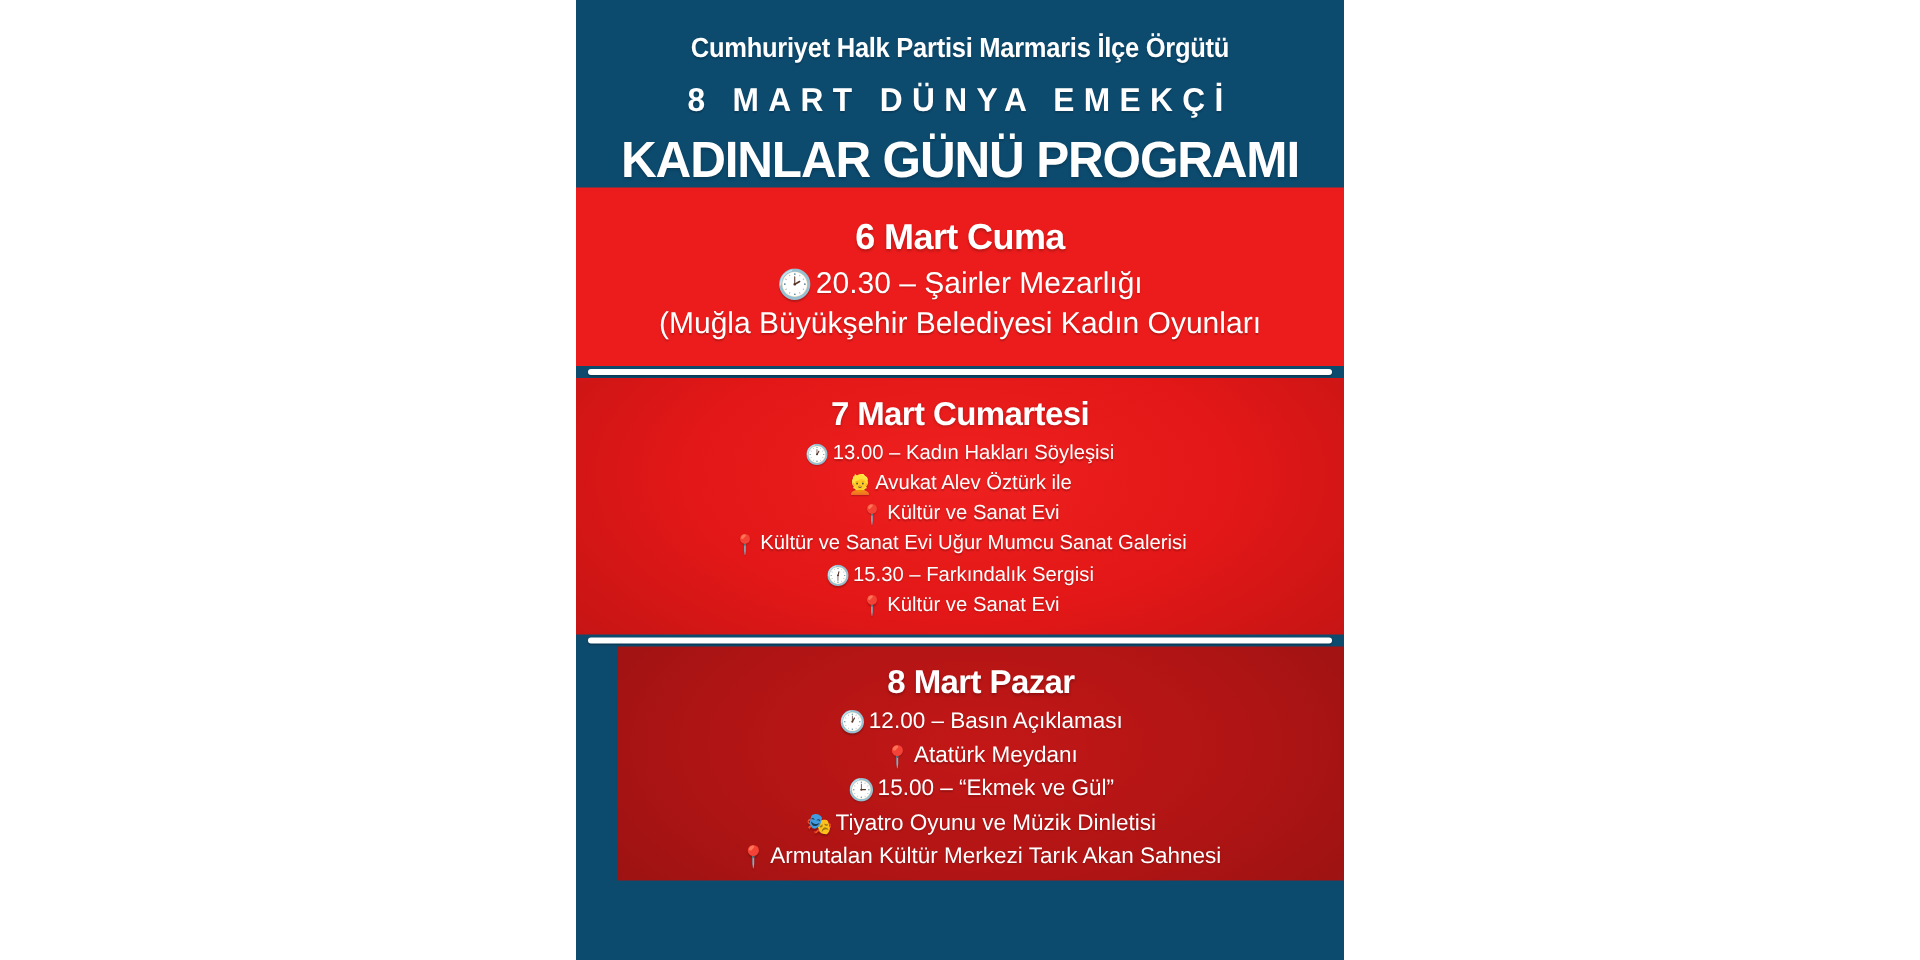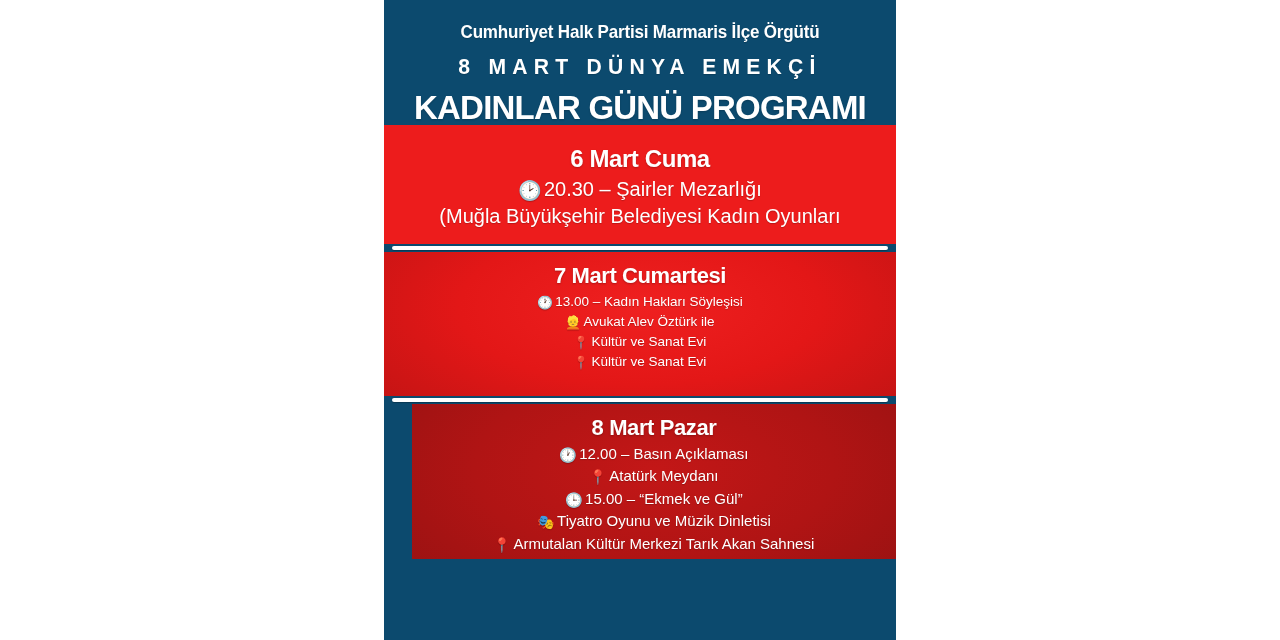--- a/index.html
+++ b/index.html
@@ -71,21 +71,21 @@
   .day-section {
     position: relative;
   }
   #day1 {
     padding-top: 20px;
     padding-bottom: 14px;
     background: #ed1c1c;
   }
   #day2 {
     padding-top: 11px;
-    padding-bottom: 23px;
+    padding-bottom: 10px;
     background: radial-gradient(ellipse 78% 120% at 50% 38%, #ef2020 0%, #e31717 45%, #b81313 100%);
   }
   #day3 {
     padding-top: 11px;
     padding-bottom: 4px;
     background: radial-gradient(ellipse 82% 130% at 50% 42%, #c31717 0%, #b01414 45%, #8e1111 100%);
     margin-left: 28px;
   }
 
   .divider {
@@ -162,20 +162,26 @@
       <div class="ev-line">
         <span class="ico">🕐</span><span>13.00 – Kadın Hakları Söyleşisi</span>
       </div>
       <div class="ev-line">
         <span class="ico">👱</span><span>Avukat Alev Öztürk ile</span>
       </div>
       <div class="ev-line">
         <span class="ico">📍</span><span>Kültür ve Sanat Evi</span>
       </div>
       <div class="ev-line">
+        <span class="ico">📍</span><span>Kültür ve Sanat Evi Uğur Mumcu Sanat Galerisi</span>
+      </div>
+      <div class="ev-line">
+        <span class="ico">🕧</span><span>15.30 – Farkındalık Sergisi</span>
+      </div>
+      <div class="ev-line">
         <span class="ico">📍</span><span>Kültür ve Sanat Evi</span>
       </div>
     </div>
 
     <div class="divider">
       <div class="bar"></div>
     </div>
 
     <div class="day-section" id="day3">
       <div class="day-title">8 Mart Pazar</div>

